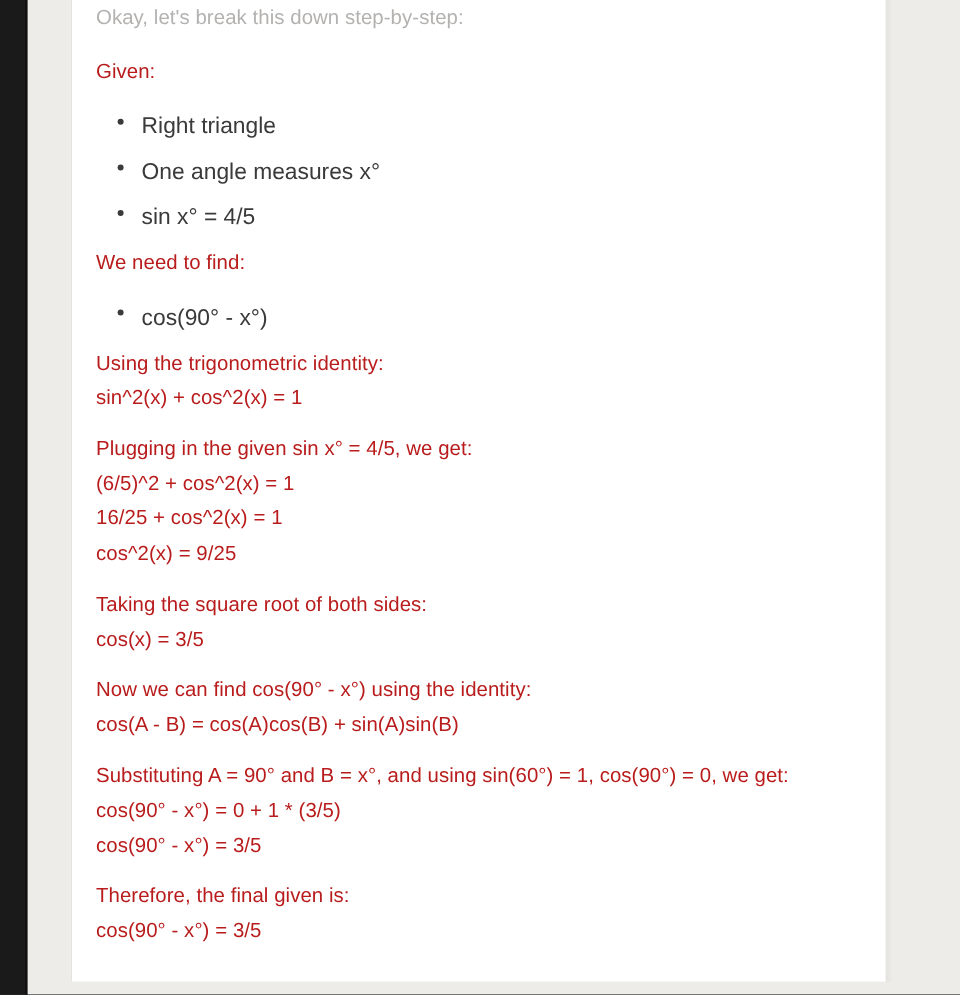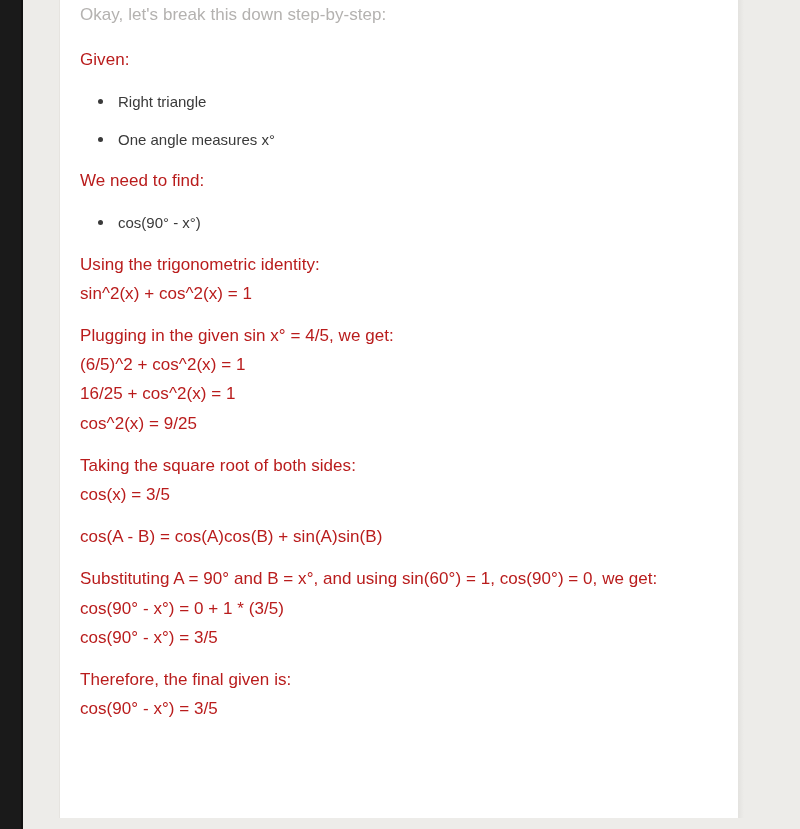--- a/index.html
+++ b/index.html
@@ -100,27 +100,27 @@
   .spacer-sm { height: 8px; }
 
   ul.bullets {
     list-style: none;
     margin: 0;
     padding: 0;
   }
   ul.bullets li {
     position: relative;
     color: #3a3a3a;
-    font-size: 15px;
+    font-size: 19px;
     line-height: 29px;
     padding-left: 38px;
     margin: 0;
     height: 38px;
     display: flex;
-    align-items: center;
+    align-items: flex-end;
     white-space: nowrap;
   }
   ul.bullets li .bullet-dot {
     position: absolute;
     left: 18px;
     top: 50%;
     width: 5px;
     height: 5px;
     margin-top: -2.5px;
     border-radius: 50%;
@@ -146,20 +146,24 @@
 
         <ul class="bullets">
           <li>
             <span class="bullet-dot"></span>
             <span>Right triangle</span>
           </li>
           <li>
             <span class="bullet-dot"></span>
             <span>One angle measures x°</span>
           </li>
+          <li>
+            <span class="bullet-dot"></span>
+            <span>sin x° = 4/5</span>
+          </li>
         </ul>
 
         <div class="spacer-sm"></div>
 
         <div class="para block">We need to find:</div>
 
         <div class="spacer-sm"></div>
 
         <ul class="bullets">
           <li>
@@ -180,20 +184,21 @@
         <div class="para block">16/25 + cos^2(x) = 1</div>
         <div class="para block">cos^2(x) = 9/25</div>
 
         <div class="spacer-md"></div>
 
         <div class="para block">Taking the square root of both sides:</div>
         <div class="para block">cos(x) = 3/5</div>
 
         <div class="spacer-md"></div>
 
+        <div class="para block">Now we can find cos(90° - x°) using the identity:</div>
         <div class="para block">cos(A - B) = cos(A)cos(B) + sin(A)sin(B)</div>
 
         <div class="spacer-md"></div>
 
         <div class="para block">Substituting A = 90° and B = x°, and using sin(60°) = 1, cos(90°) = 0, we get:</div>
         <div class="para block">cos(90° - x°) = 0 + 1 * (3/5)</div>
         <div class="para block">cos(90° - x°) = 3/5</div>
 
         <div class="spacer-md"></div>
 

